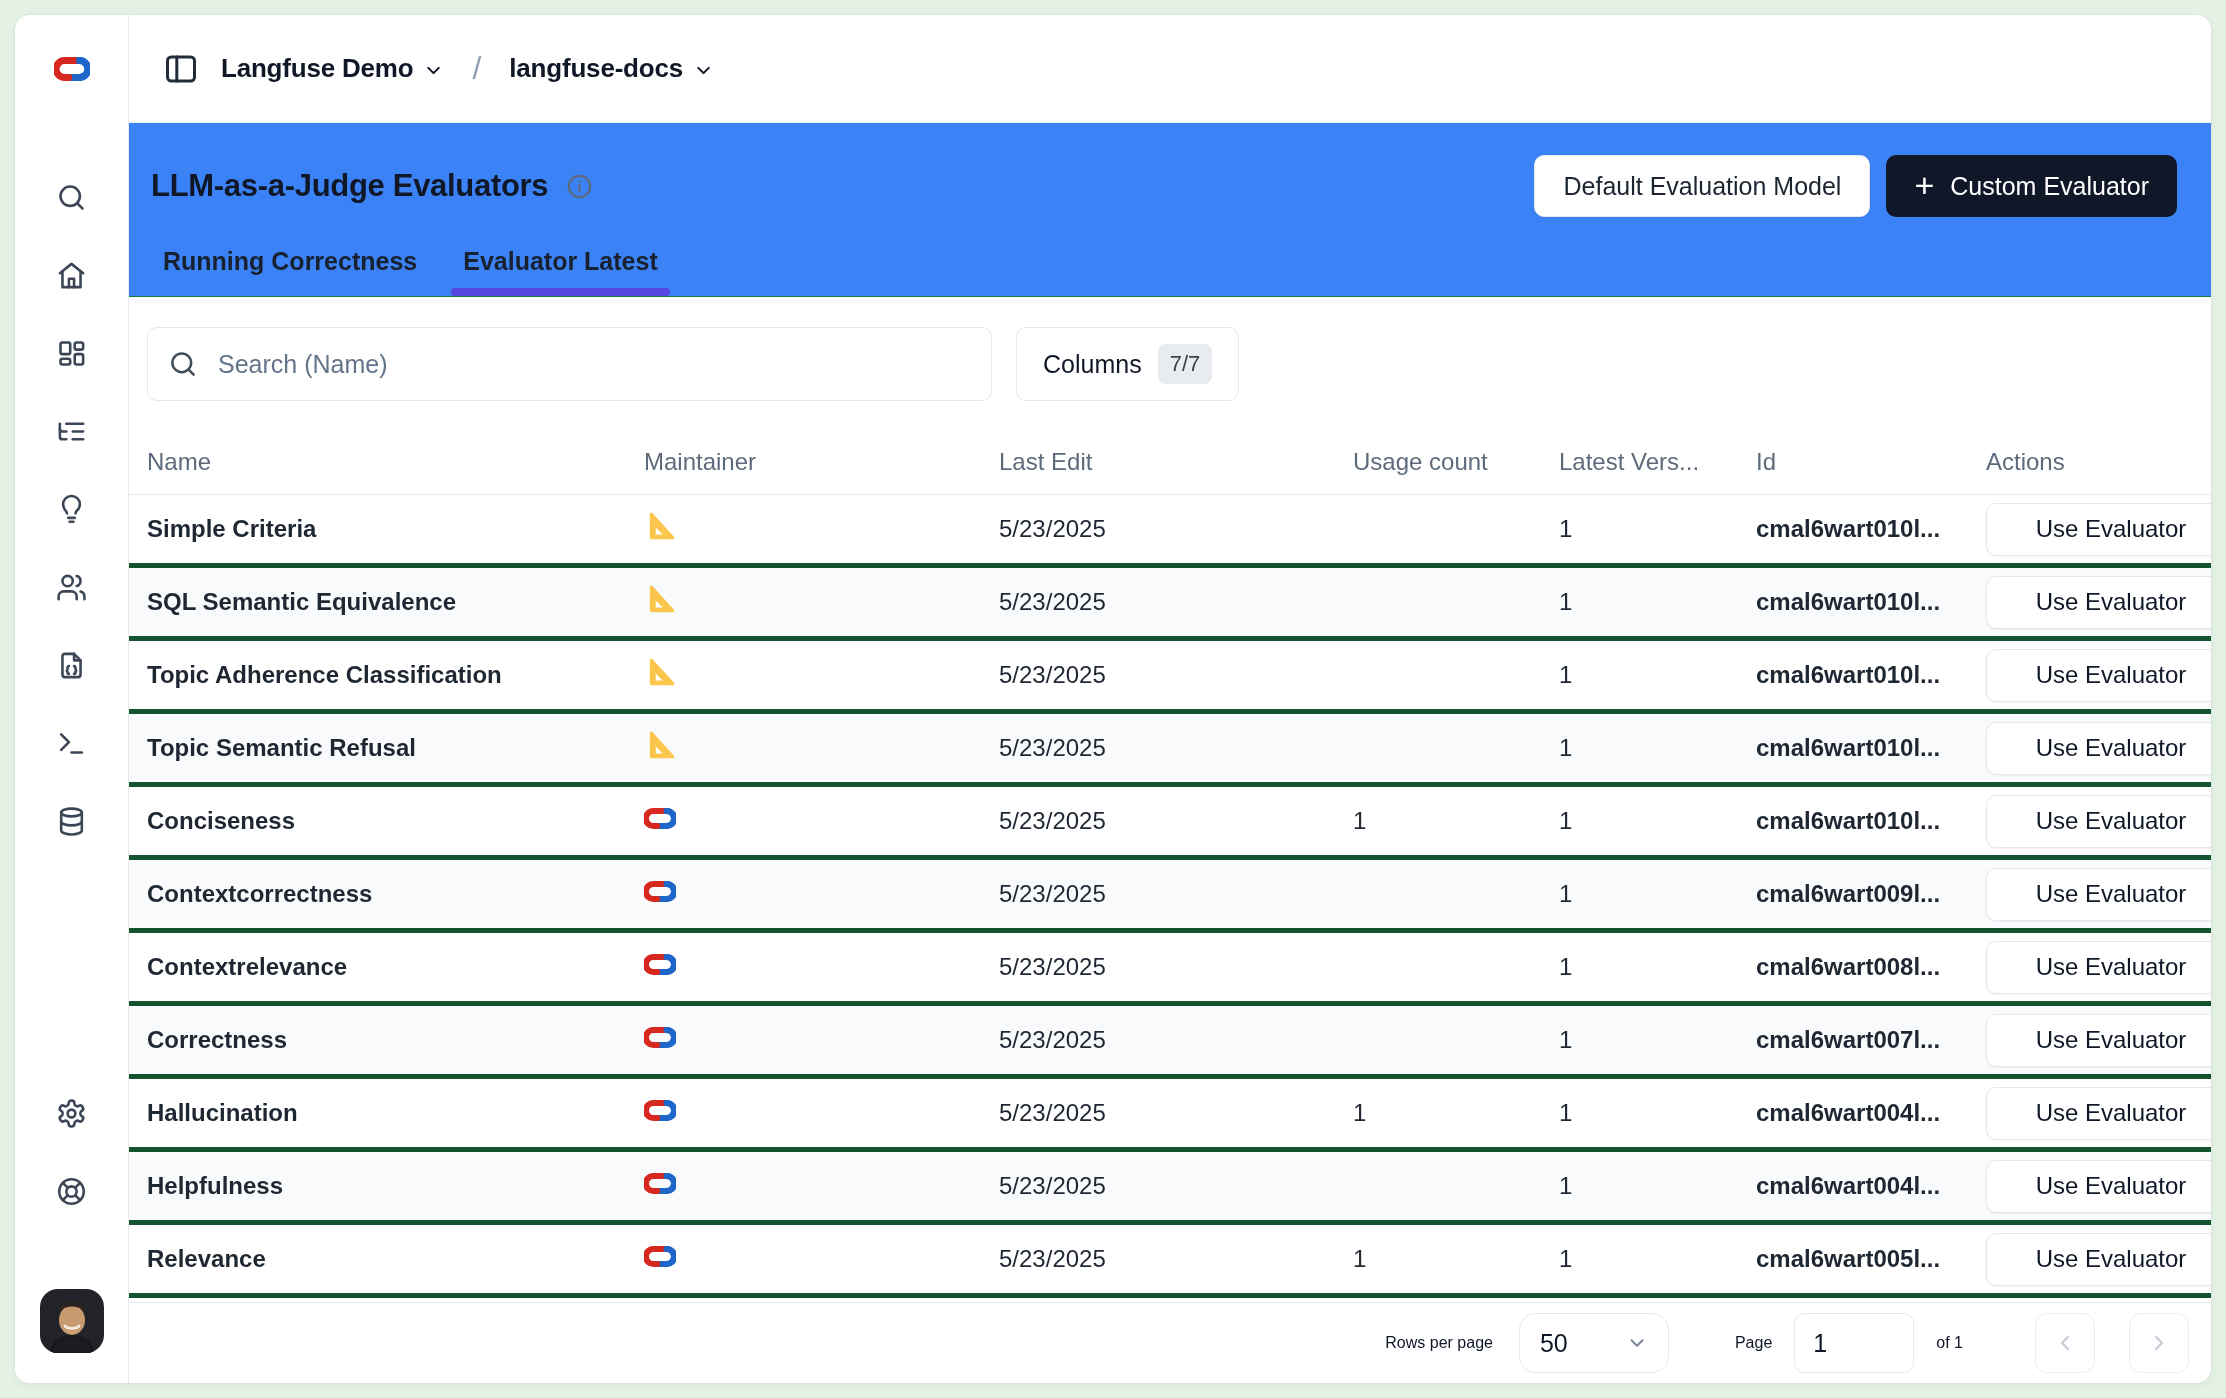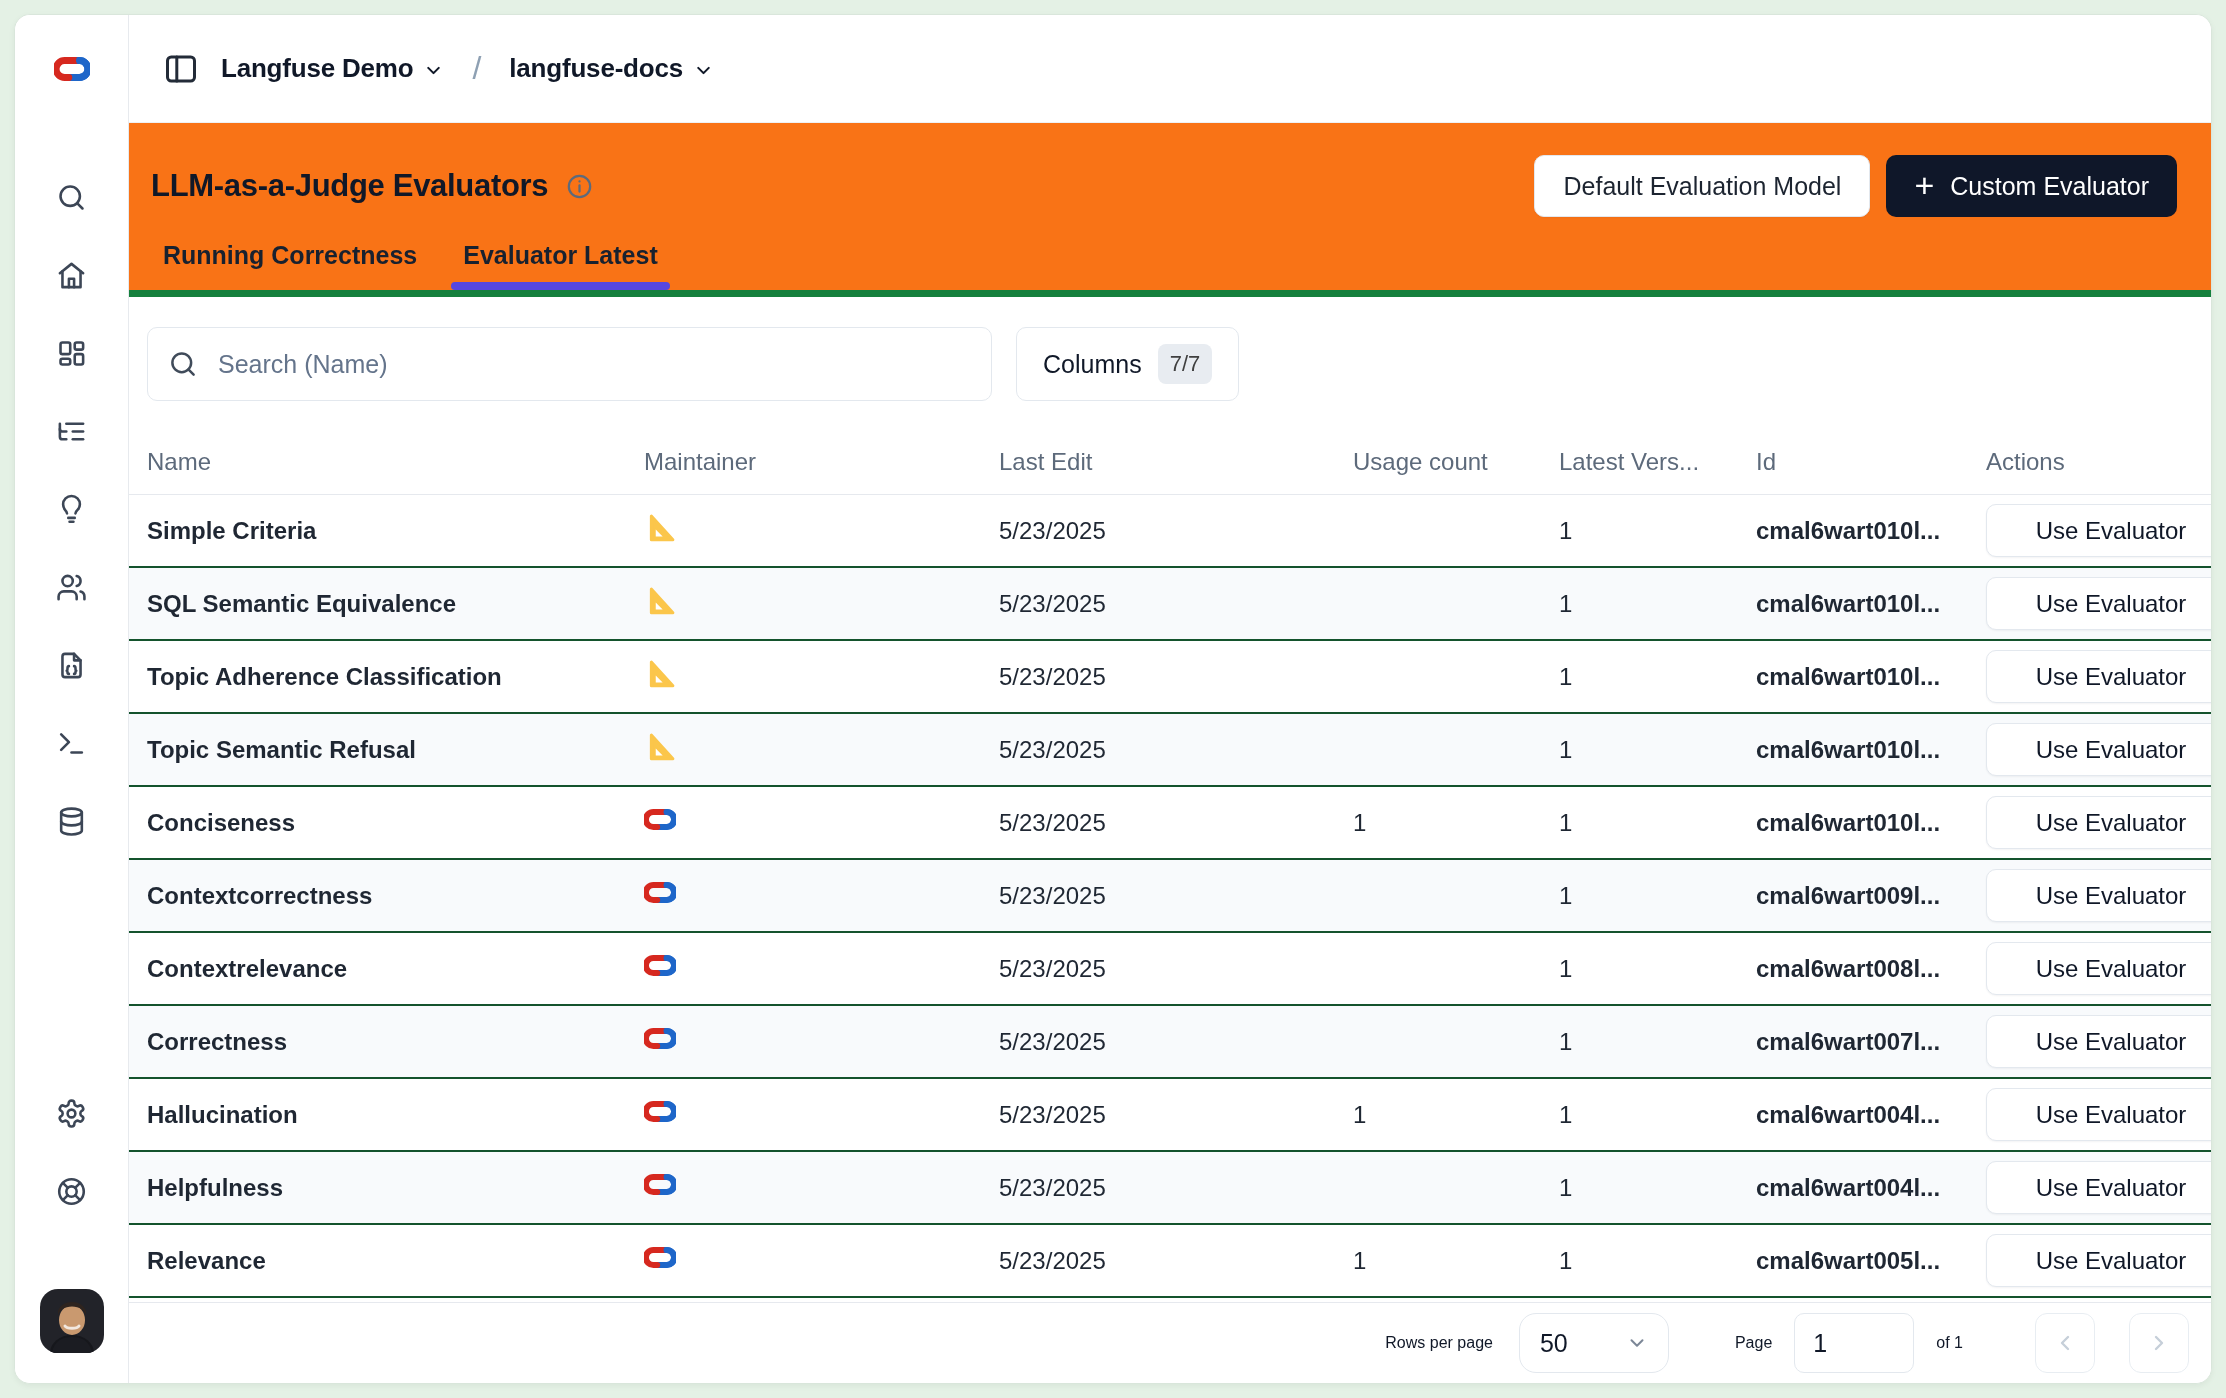--- a/index.html
+++ b/index.html
@@ -42,22 +42,22 @@
     background: #fff;
   }
   .topbar svg.panel { width: 36px; height: 36px; stroke: #232b38; stroke-width: 2; fill: none; stroke-linecap: round; stroke-linejoin: round; }
   .crumb { display: flex; align-items: center; gap: 10px; cursor: pointer; }
   .crumb-label { font-size: 26px; font-weight: 700; color: #101828; letter-spacing: -0.2px; }
   .chev { width: 21px; height: 21px; stroke: #101828; stroke-width: 2.4; fill: none; stroke-linecap: round; stroke-linejoin: round; margin-top: 3px; }
   .slash { font-size: 32px; color: #8ea0b3; font-weight: 400; margin: 0 10px; }
   
   .page-header {
     height: 174px; flex: none;
-    background: #f97316;
-    border-bottom: 7px solid #15803d;
+    background: #3b82f6;
+    border-bottom: 1px solid #15803d;
     padding: 0 20px 0 22px;
     position: relative;
   }
   .title-row { display: flex; align-items: center; padding-top: 32px; }
   .page-title { font-size: 31px; font-weight: 700; color: #101828; letter-spacing: -0.3px; }
   .info-icon { margin-left: 18px; width: 27px; height: 27px; }
   .info-icon svg { width: 27px; height: 27px; stroke: #5d6a7b; stroke-width: 2; fill: none; stroke-linecap: round; }
   .header-buttons { margin-left: auto; display: flex; gap: 16px; margin-right: 14px; }
   .btn-outline {
     height: 62px; padding: 0 28px;
@@ -104,21 +104,21 @@
   }
   .columns-badge { background: #e8ecf1; border-radius: 8px; padding: 7px 12px; font-size: 22px; font-weight: 500; color: #404040; }
   
   .table { margin-top: 28px; }
   .thead, .tr { display: grid; grid-template-columns: 515px 355px 354px 206px 197px 230px 1fr; align-items: center; }
   .thead {
     height: 66px; color: #5d6a7b; font-size: 24px; font-weight: 500;
     border-bottom: 1px solid #e6e9ee;
   }
   .th-name, .cell-name { padding-left: 18px; }
-  .tr { height: 73px; border-bottom: 2px solid #14532d; font-size: 24px; color: #1f2733; }
+  .tr { height: 73px; border-bottom: 5px solid #14532d; font-size: 24px; color: #1f2733; }
   .tr.alt { background: #f8fafc; }
   .cell-name { font-weight: 600; padding-right: 20px; white-space: nowrap; overflow: hidden; }
   .cell-id { font-weight: 600; white-space: nowrap; }
   .m-icon { width: 32px; height: 32px; display: inline-flex; }
   .use-btn {
     width: 250px; height: 53px;
     background: #fff; border: 1.5px solid #e3e8ee; border-radius: 10px;
     font-size: 24px; font-weight: 500; color: #101828;
     box-shadow: 0 1px 2px rgba(16,24,40,.05);
     cursor: pointer; font-family: inherit;

